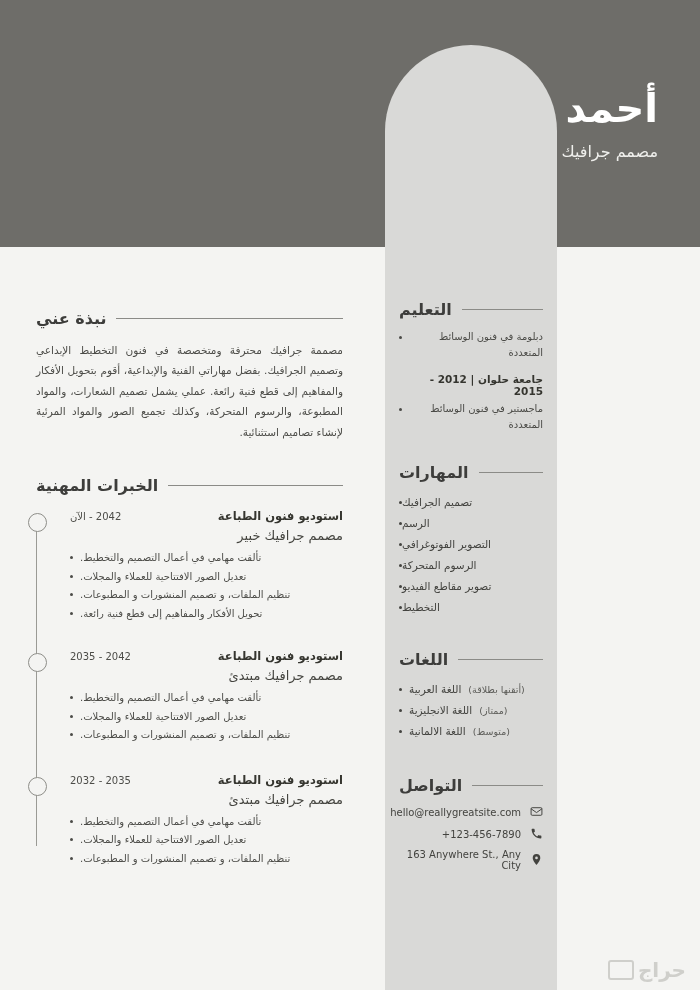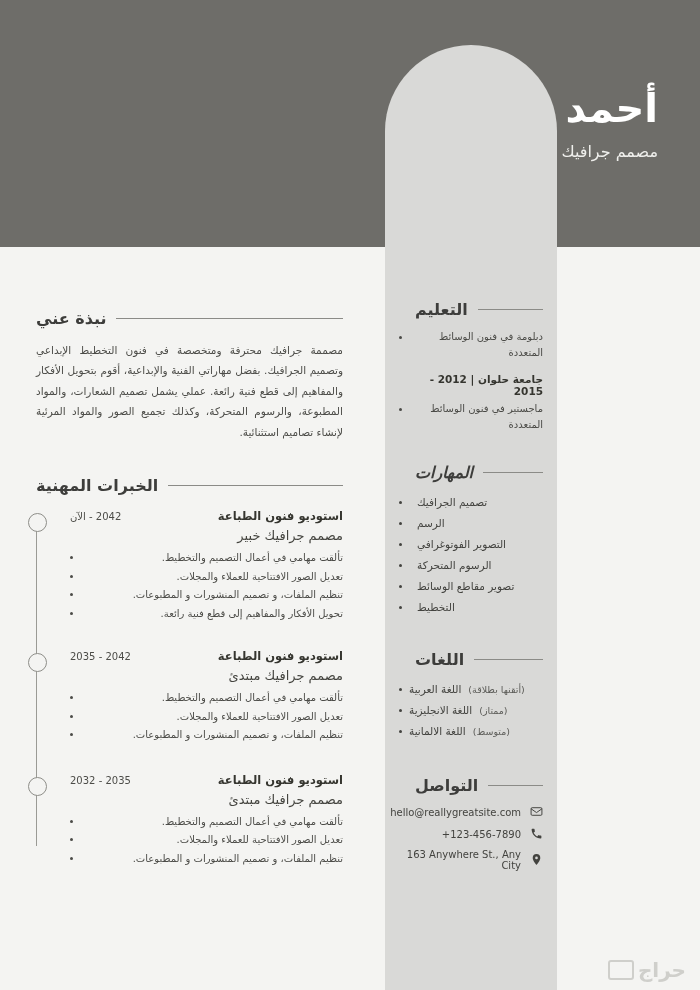--- a/index.html
+++ b/index.html
@@ -62,37 +62,37 @@
   .sec-head{
     display:flex;align-items:center;gap:10px;
     margin-bottom:10px;
   }
   .sec-head .title{
     font-size:16px;font-weight:bold;color:#3d3d3b;white-space:nowrap;
   }
   .sec-head .rule{
     flex:1;height:1px;background:#8b8b87;
   }
-  .side-col .sec-head{margin-top:22px;margin-left:16px;}
+  .side-col .sec-head{margin-top:22px;}
   .side-col .sec-head:first-child{margin-top:0;}
   
   .edu-item{margin:8px 0 12px 0;}
   .edu-school{
     font-size:10.5px;font-weight:bold;color:#35352f;margin-bottom:4px;
   }
   .bullet-line{
     display:flex;justify-content:flex-end;align-items:flex-start;gap:6px;
     font-size:10px;color:#4a4a46;line-height:1.6;
   }
   .bullet-line .dot{
     width:3px;height:3px;border-radius:50%;background:#4a4a46;
     margin-top:7px;flex:0 0 auto;
   }
   .skill-row{
-    display:flex;justify-content:flex-end;align-items:center;gap:15px;
+    display:flex;justify-content:flex-end;align-items:center;gap:0;
     font-size:10.5px;color:#43433f;line-height:2;
   }
   .skill-row .dot{
     width:3px;height:3px;border-radius:50%;background:#43433f;flex:0 0 auto;
   }
   .lang-row{
     display:flex;justify-content:flex-end;align-items:center;gap:7px;
     font-size:10.5px;color:#43433f;line-height:2;
   }
   .lang-row .dot{
@@ -132,21 +132,21 @@
   }
   .exp-top{
     display:flex;justify-content:space-between;align-items:baseline;
     direction:rtl;
   }
   .exp-title{font-size:11.5px;font-weight:bold;color:#35352f;}
   .exp-date{font-size:10px;color:#4c4c48;}
   .exp-sub{font-size:13px;color:#44443f;margin:5px 0 6px 0;}
   .exp-bullets{margin:0;padding:0;list-style:none;}
   .exp-bullets li{
-    display:flex;justify-content:space-between;align-items:flex-start;gap:7px;
+    display:flex;justify-content:flex-end;align-items:flex-start;gap:7px;
     font-size:10px;color:#4c4c48;line-height:1.85;
   }
   .exp-bullets li .dot{
     width:3px;height:3px;border-radius:50%;background:#4c4c48;
     margin-top:7px;flex:0 0 auto;
   }
   
   .watermark{
     position:absolute;right:14px;bottom:8px;
     font-size:20px;color:#c9c9c5;font-weight:bold;
@@ -185,21 +185,21 @@
     </div>
 
     <div class="edu-item">
       <div class="edu-school">جامعة حلوان  |  2012 - 2015</div>
       <div class="bullet-line">
         <span>ماجستير في فنون الوسائط المتعددة</span>
         <span class="dot"></span>
       </div>
     </div>
 
-    <div class="sec-head" style="margin-top:30px;font-style:italic;">
+    <div class="sec-head" style="margin-top:30px;">
       <span class="rule"></span>
       <span class="title">المهارات</span>
     </div>
     <div style="margin-top:6px;">
       <div class="skill-row">
         <span>تصميم الجرافيك</span>
         <span class="dot"></span>
       </div>
       <div class="skill-row">
         <span>الرسم</span>
@@ -207,21 +207,21 @@
       </div>
       <div class="skill-row">
         <span>التصوير الفوتوغرافي</span>
         <span class="dot"></span>
       </div>
       <div class="skill-row">
         <span>الرسوم المتحركة</span>
         <span class="dot"></span>
       </div>
       <div class="skill-row">
-        <span>تصوير مقاطع الوسائط</span>
+        <span>تصوير مقاطع الفيديو</span>
         <span class="dot"></span>
       </div>
       <div class="skill-row">
         <span>التخطيط</span>
         <span class="dot"></span>
       </div>
     </div>
 
     <div class="sec-head" style="margin-top:32px;">
       <span class="rule"></span>

